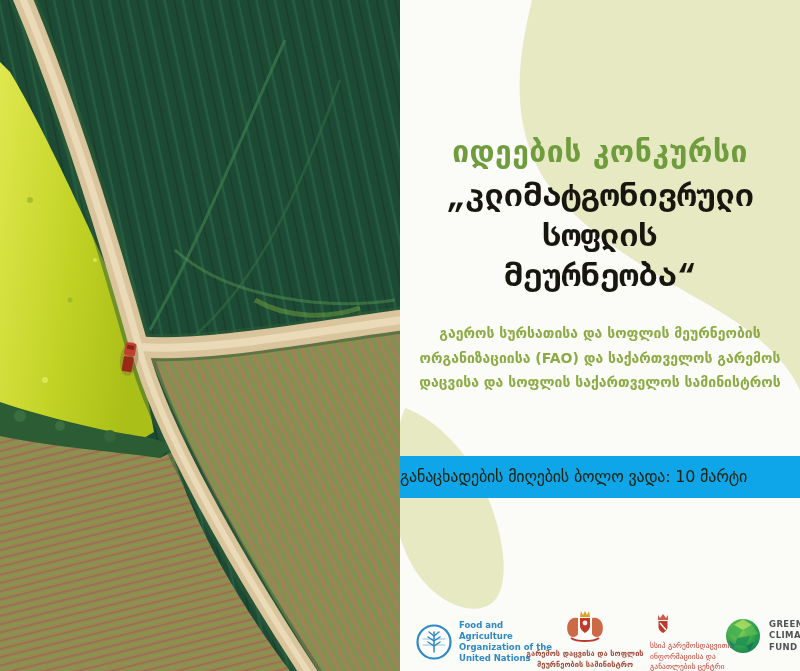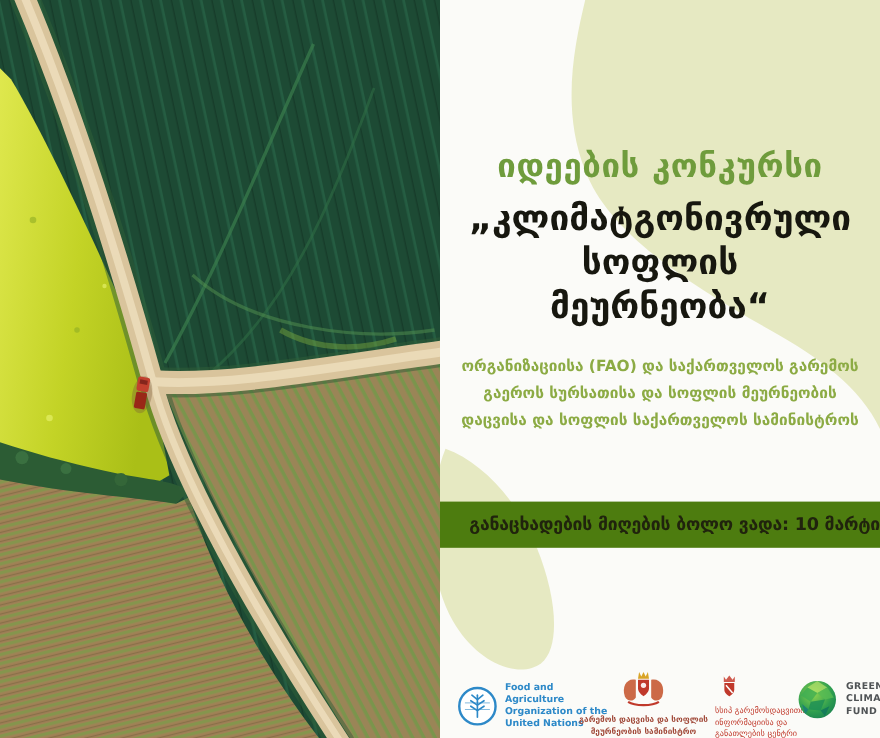--- a/index.html
+++ b/index.html
@@ -13,30 +13,30 @@
   
   .panel { position:absolute; left:400px; top:0; width:400px; height:671px; background:#fbfbf8; }
   .blobs { position:absolute; left:0; top:0; width:400px; height:671px; }
 
   .kicker {
     position:absolute; left:0; top:134px; width:100%; text-align:center;
     font-size:30px; font-weight:bold; color:#6f9c3c; letter-spacing:0.5px; z-index:3;
   }
   .title {
     position:absolute; left:0; top:178px; width:100%; text-align:center;
-    font-size:32px; font-weight:bold; color:#17170f; line-height:40px; z-index:3;
+    font-size:32px; font-weight:bold; color:#17170f; line-height:40px; z-index:3;font-family:Liberation Mono, monospace;
   }
   .organizers {
     position:absolute; left:0; top:321px; width:100%; text-align:center;
     font-size:14px; font-weight:bold; color:#8cab44; line-height:24.5px; z-index:3;
   }
   .banner {
     position:absolute; left:0; top:456px; width:100%; height:42px;
-    background:#4d7c0f; color:#20230d; font-size:16px; font-weight:bold;
-    text-align:right; line-height:42px; letter-spacing:-0.2px; z-index:4; white-space:nowrap;
+    background:#0ea5e9; color:#20230d; font-size:16px; font-weight:normal;
+    text-align:left; line-height:42px; letter-spacing:-0.2px; z-index:4; white-space:nowrap;
   }
 
   
   .fao-block { position:absolute; left:15px; top:620px; display:flex; align-items:center; gap:6px; z-index:5; }
   .fao-text { width:98px; font-size:8.5px; font-weight:bold; color:#2d89c8; line-height:1.3; }
   .ministry-block { position:absolute; left:122px; top:609px; width:126px; text-align:center; z-index:5;font-weight:bold; }
   .ministry-text { margin-top:2px; font-size:7.5px; color:#a14a3a; line-height:1.4; }
   .eiec-block { position:absolute; left:250px; top:612px; width:92px; text-align:left; z-index:5; }
   .eiec-text { margin-top:3px; font-size:7.5px; color:#c0392b; line-height:1.4; }
   .gcf-block { position:absolute; left:324px; top:616px; display:flex; align-items:center; gap:5px; z-index:5; }
@@ -127,22 +127,22 @@
 
     <div class="kicker">იდეების კონკურსი</div>
 
     <div class="title">
       <div>„კლიმატგონივრული</div>
       <div>სოფლის</div>
       <div>მეურნეობა“</div>
     </div>
 
     <div class="organizers">
+      <div>გაეროს სურსათისა და სოფლის მეურნეობის</div>
       <div>ორგანიზაციისა (FAO) და საქართველოს გარემოს</div>
-      <div>გაეროს სურსათისა და სოფლის მეურნეობის</div>
       <div>დაცვისა და სოფლის საქართველოს სამინისტროს</div>
     </div>
 
     <div class="banner">განაცხადების მიღების ბოლო ვადა: 10 მარტი</div>
 
     <div class="fao-block">
       <svg width="38" height="38" viewBox="0 0 38 38">
         <circle cx="19" cy="19" r="16.5" fill="#ffffff" stroke="#2d89c8" stroke-width="2.2"></circle>
         <g stroke="#2d89c8" stroke-width="1.5" stroke-linecap="round" fill="none">
           <path d="M19,9 V29"></path>

